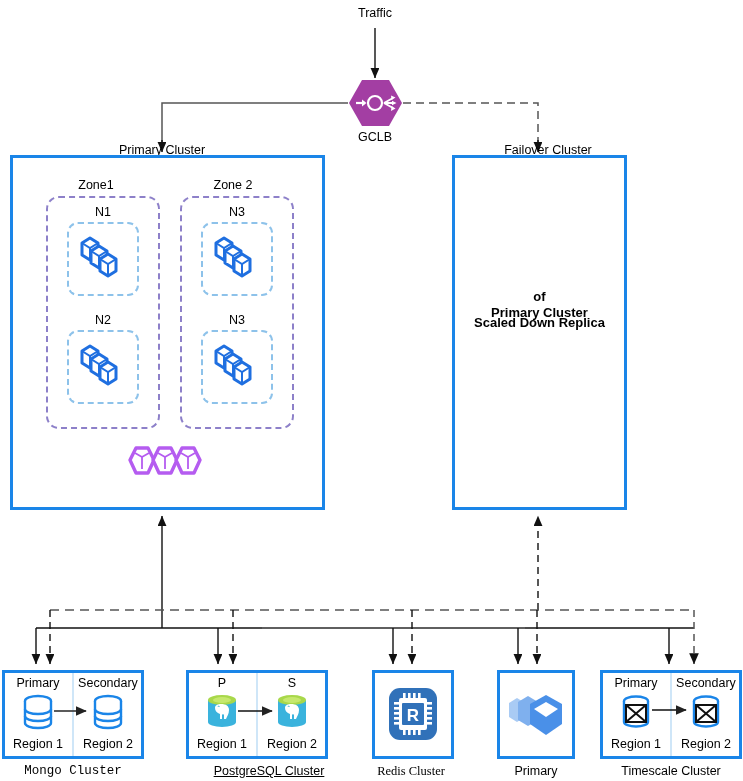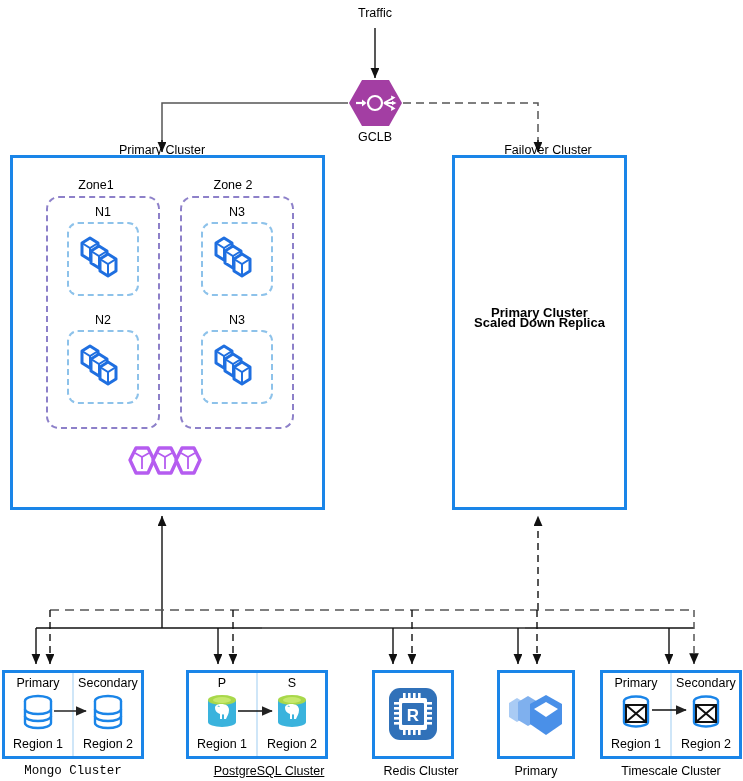--- a/index.html
+++ b/index.html
@@ -173,20 +173,21 @@
         <path d="M7,9 L14,13 L21,9 M14,13 L14,25"></path>
         <path d="M30,9 L37,13 L44,9 M37,13 L37,25"></path>
         <path d="M53,9 L60,13 L67,9 M60,13 L60,25"></path>
       </g>
     </svg>
   </div>
 
   <div class="lbl" style="left:488px;top:143px;width:120px;">Failover Cluster</div>
   <div class="cbox" style="left:452px;top:155px;width:175px;height:355px;"></div>
   <div class="lbl b" style="left:452px;top:274px;width:175px;font-size:13px;margin-top:42px;">Scaled Down Replica</div>
+  <div class="lbl b" style="left:452px;top:290px;width:175px;font-size:13px;">of</div>
   <div class="lbl b" style="left:452px;top:306px;width:175px;font-size:13px;">Primary Cluster</div>
 
   <div class="dbbox" style="left:2px;top:670px;width:142px;height:89px;"></div>
   <div class="divider" style="left:72px;top:673px;height:83px;"></div>
   <div class="lbl" style="left:5px;top:676px;width:66px;">Primary</div>
   <div class="lbl" style="left:74px;top:676px;width:68px;">Secondary</div>
   <div class="icon" style="left:22px;top:694px;width:32px;height:36px;">
     <svg width="32" height="36" viewBox="0 0 32 36">
       <g fill="#fff" stroke="#1a85e8" stroke-width="2.4">
         <ellipse cx="16" cy="7" rx="13" ry="5"></ellipse>
@@ -280,21 +281,21 @@
           <rect x="11" y="37" width="6" height="2.6"></rect>
         <rect x="11" y="42" width="6" height="2.6"></rect>
         <rect x="43" y="22" width="6" height="2.6"></rect>
           <rect x="43" y="27" width="6" height="2.6"></rect>
         <rect x="43" y="32" width="6" height="2.6"></rect>
           <rect x="43" y="37" width="6" height="2.6"></rect>
         <rect x="43" y="42" width="6" height="2.6"></rect>
       </g>
     </svg>
   </div>
-  <div class="capt" style="left:370px;top:764px;width:102px;">Redis Cluster</div>
+  <div class="capt" style="left:360px;top:764px;width:102px;font-family:Liberation Serif, serif;">Redis Cluster</div>
 
   <div class="dbbox" style="left:497px;top:670px;width:78px;height:89px;"></div>
   <div class="icon" style="left:506px;top:690px;width:62px;height:52px;">
     <svg width="62" height="52" viewBox="0 0 62 52">
       <g fill="#a9cbf4">
         <path d="M3,13 L11,8 L19,13 L19,27 L11,32 L3,27 z"></path>
       </g>
       <g fill="#7fb0ee">
         <path d="M12,12 L22,6 L32,12 L32,30 L22,36 L12,30 z"></path>
       </g>

